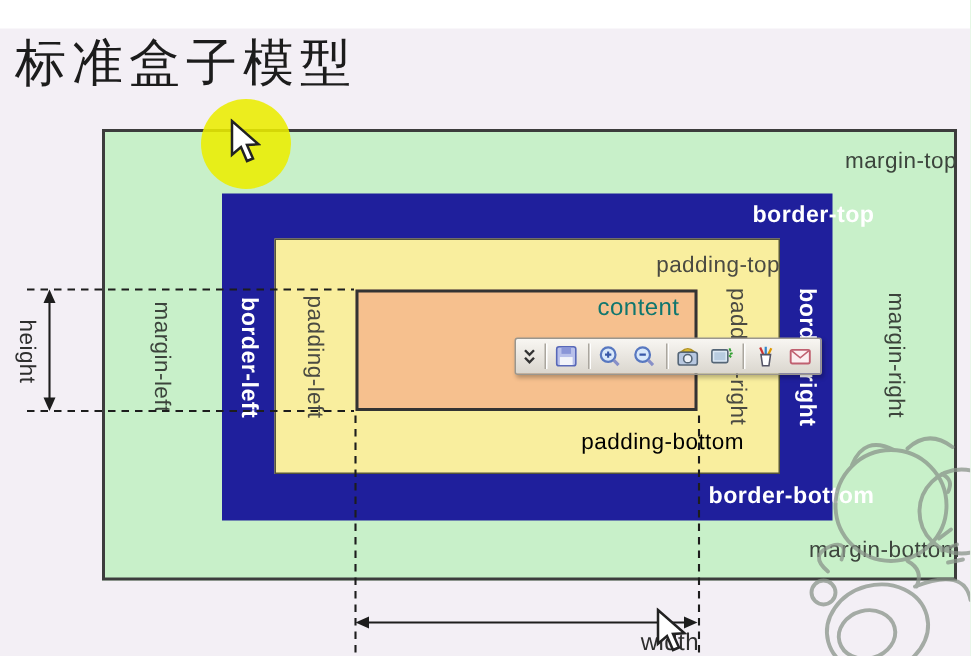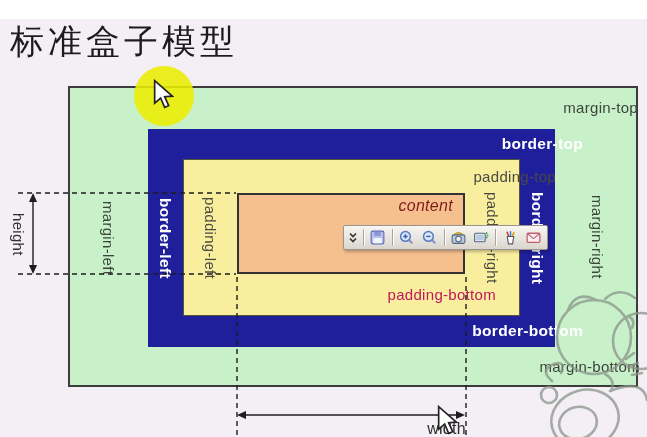--- a/index.html
+++ b/index.html
@@ -19,23 +19,23 @@
   .bx{position:absolute; box-sizing:border-box;}
   .margin-box {left:68px;  top:67px;  width:570px; height:301px; background:var(--margin-fill,#c8f0c9); border:2px solid #3c3c3c; z-index:1;}
   .border-box {left:148px; top:110px; width:407px; height:218px; background:var(--border-fill,#1f1f9c); z-index:2;}
   .padding-box{left:183px; top:140px; width:337px; height:157px; background:var(--padding-fill,#f9ee9e); border:1px solid #55553a; z-index:3;}
   .content-box{left:237px; top:174px; width:228px; height:81px;  background:var(--content-fill,#f6c08e); border:2px solid #333; z-index:4;}
   
   .hlabel{position:absolute; z-index:5; text-align:right; font-size:15px; color:#3c443c; letter-spacing:.3px;}
   .hlabel.bold{color:#ffffff; font-weight:bold; font-size:15.5px;padding-left:28px;}
   .lbl-margin-top   {left:68px;  width:570px; top:80px;}
   .lbl-border-top   {left:148px; width:407px; top:116px;}
-  .lbl-padding-top  {left:183px; width:337px; top:149px; color:#4a4a42;padding-left:36px;}
-  .lbl-content      {left:237px; width:216px; top:178px; font-size:16px; color:#7f1d1d;font-style:italic;}
-  .lbl-padding-bot  {left:183px; width:313px; top:267px; color:#be185d;}
+  .lbl-padding-top  {left:183px; width:337px; top:149px; color:#4a4a42;}
+  .lbl-content      {left:237px; width:216px; top:178px; font-size:16px; color:#0f766e;}
+  .lbl-padding-bot  {left:183px; width:313px; top:267px; color:#000000;}
   .lbl-border-bot   {left:148px; width:407px; top:303px;}
   .lbl-margin-bot   {left:68px;  width:572px; top:339px;}
   
   .vlabel{
     position:absolute; z-index:5; width:22px;
     writing-mode:vertical-rl; text-orientation:mixed;
     display:flex; align-items:center; justify-content:center;
     font-size:15px; color:#3c443c; letter-spacing:.3px;
   }
   .vlabel.bold{color:#fff; font-weight:bold; font-size:15.5px;}

